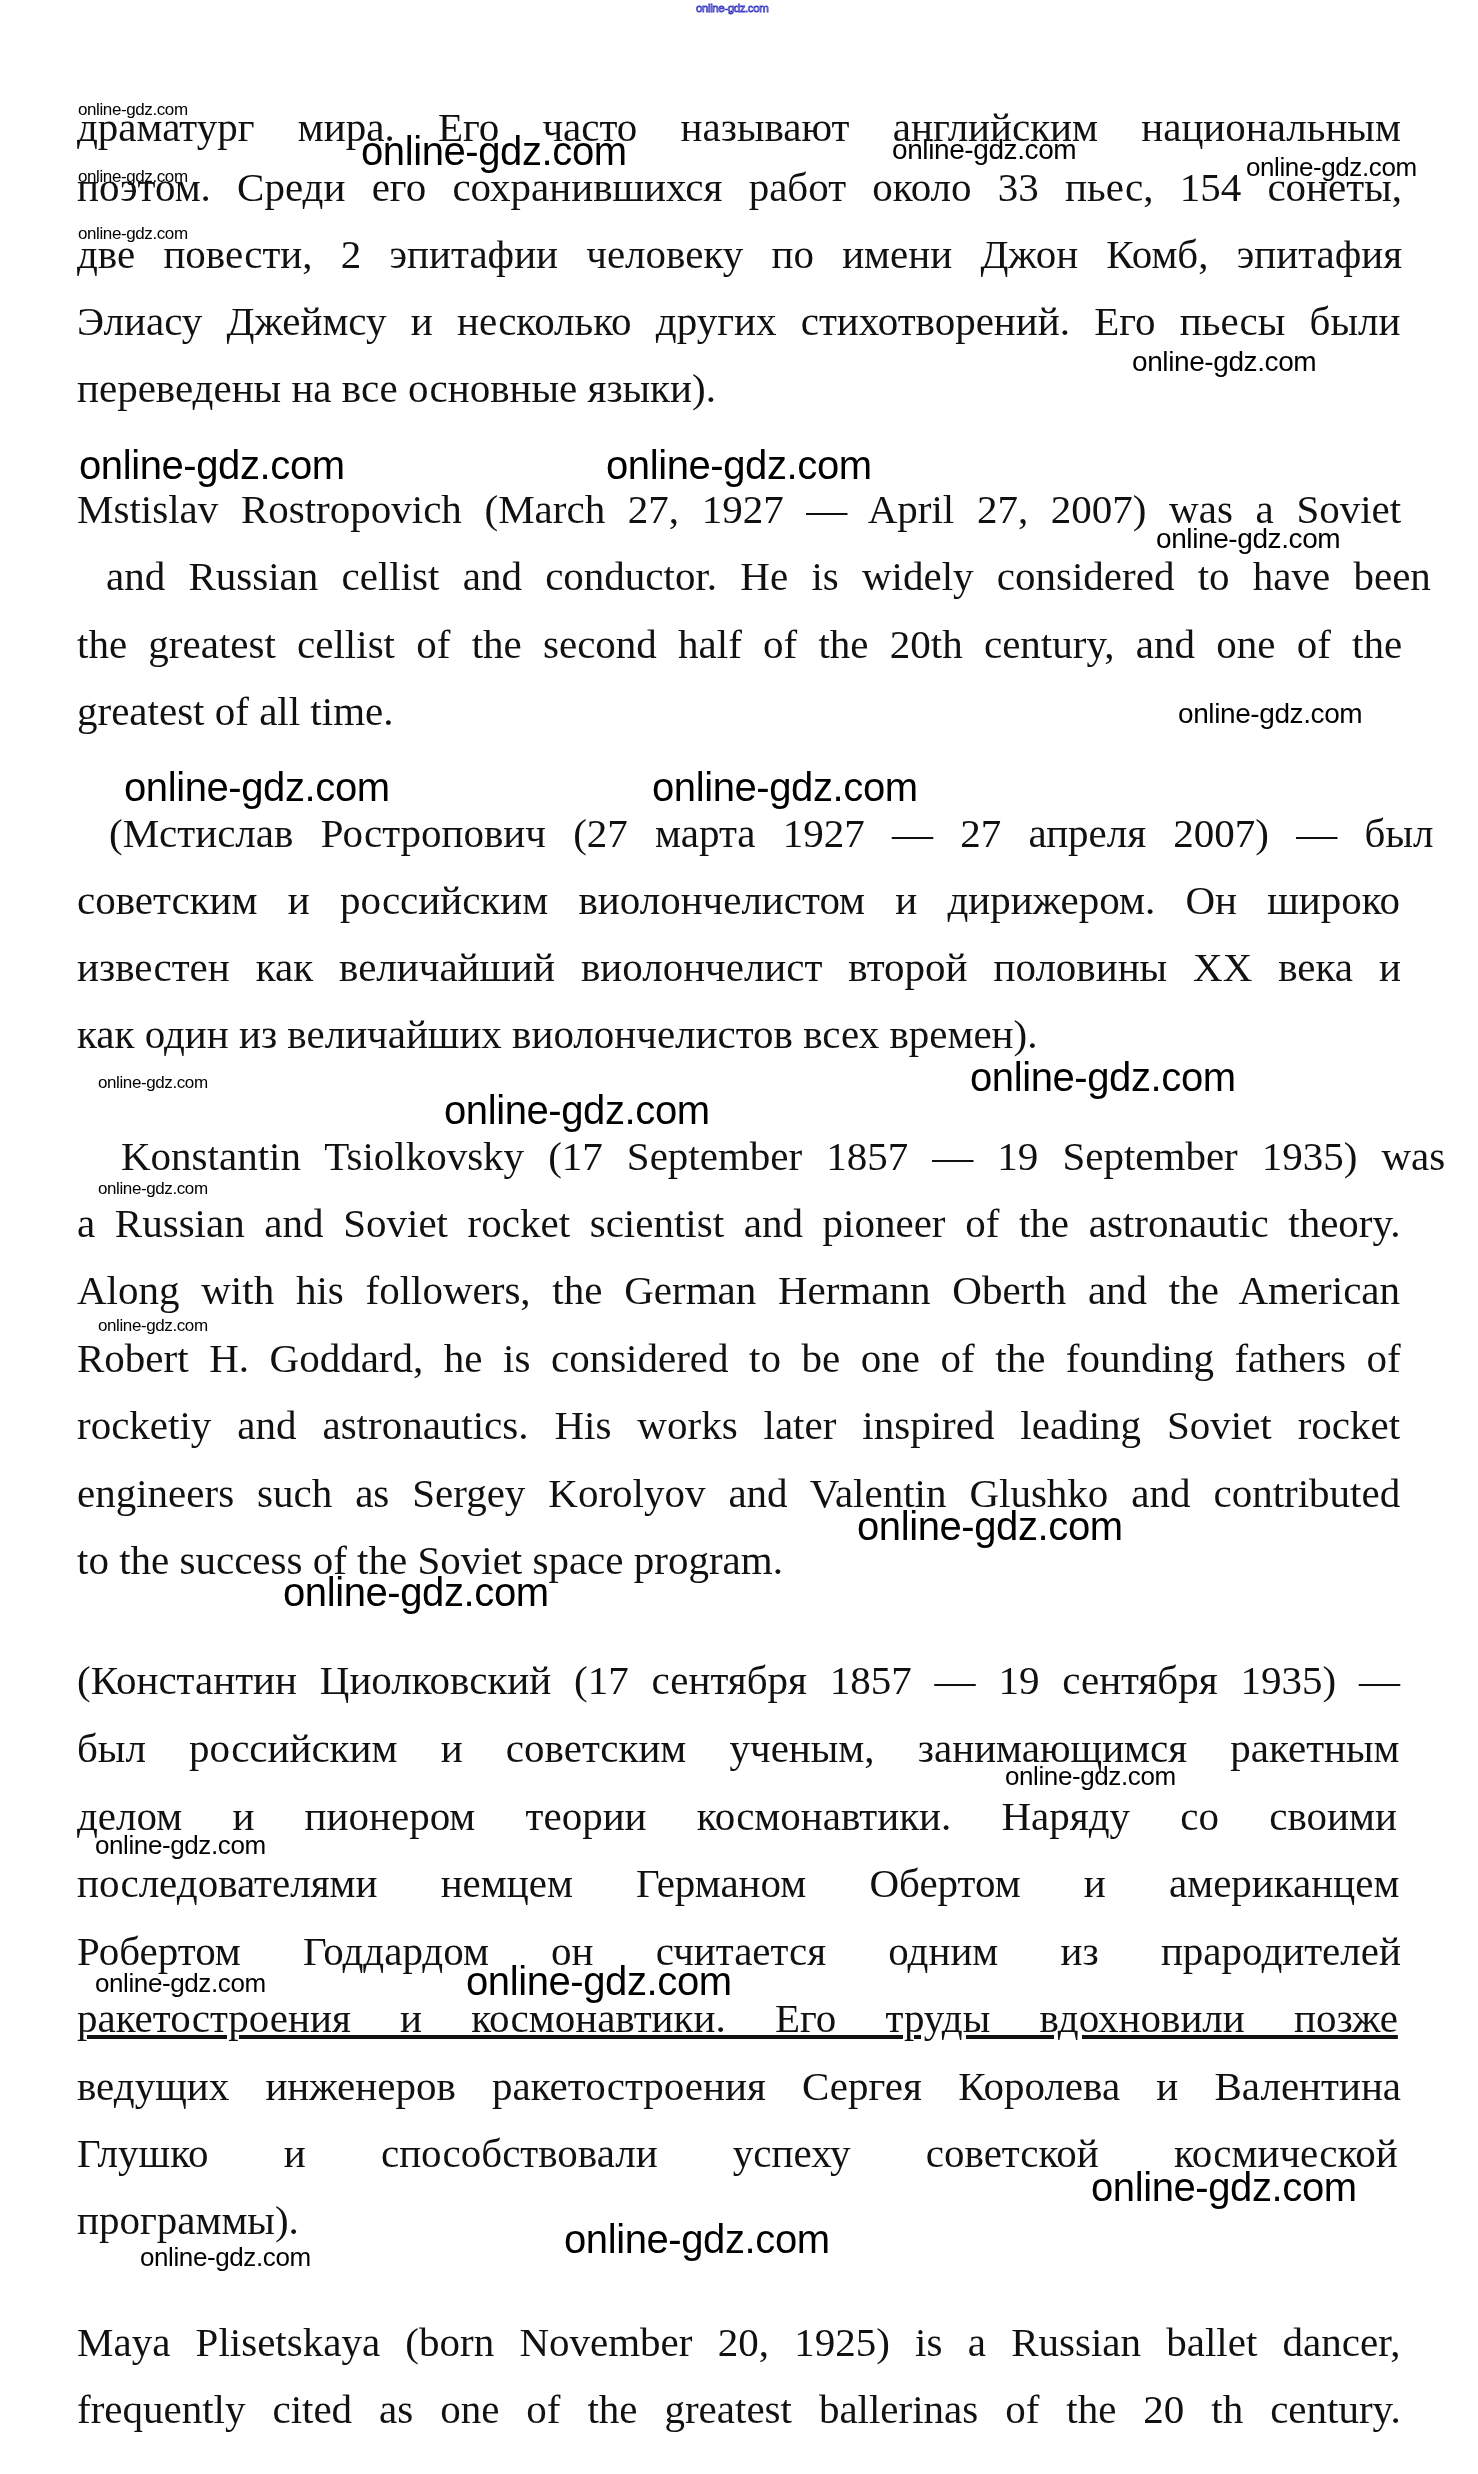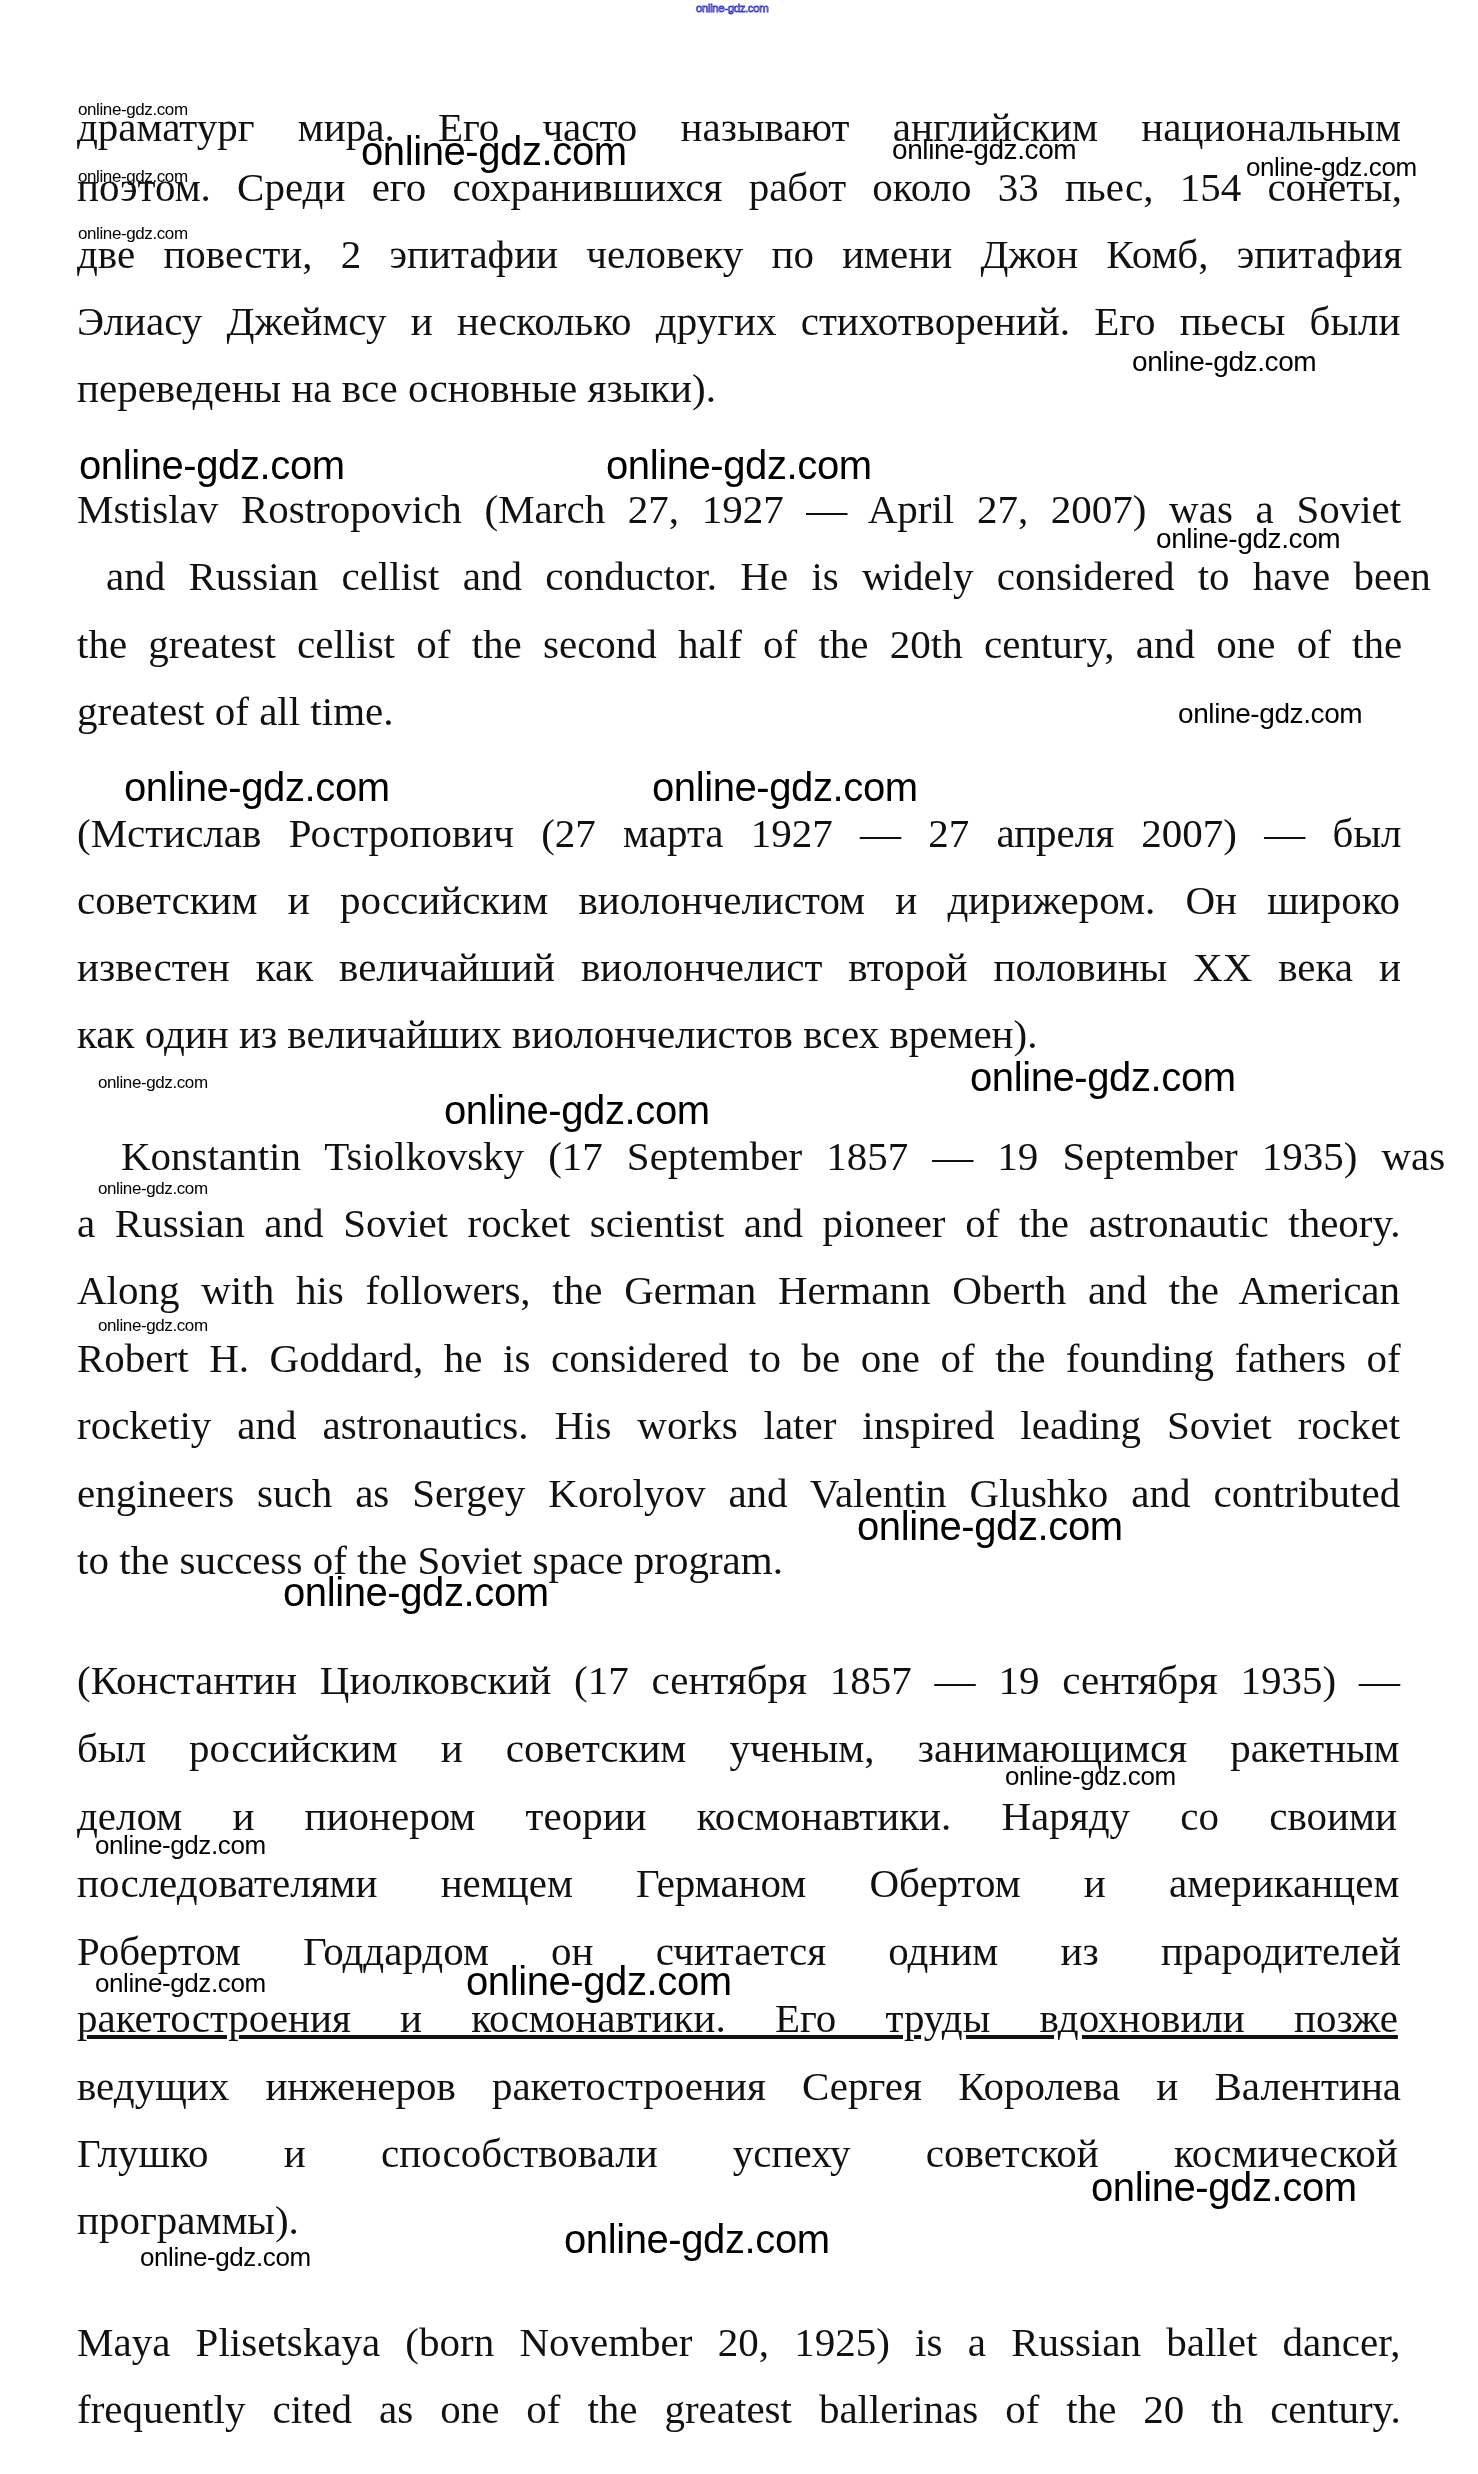--- a/index.html
+++ b/index.html
@@ -52,21 +52,21 @@
 </div>
 
 <div>
   <div class="line" style="top: 486px; display: block; width: 1317px; word-spacing: 12.4px; text-align: left; text-align-last: left;">Mstislav Rostropovich (March 27, 1927 — April 27, 2007) was a Soviet</div>
   <div class="line" style="top: 553px; display: block; width: 1317px; word-spacing: 13px; text-align: left; text-align-last: left; margin-left: 29px;">and Russian cellist and conductor. He is widely considered to have been</div>
   <div class="line" style="top: 621px; display: block; width: 1317px; word-spacing: 11px; text-align: center; text-align-last: left;">the greatest cellist of the second half of the 20th century, and one of the</div>
   <div class="line last" style="top: 688px; text-align: left;">greatest of all time.</div>
 </div>
 
 <div>
-  <div class="line" style="top: 810px; display: block; width: 1317px; word-spacing: 17px; text-align: left; text-align-last: left;">(Мстислав Ростропович (27 марта 1927 — 27 апреля 2007) — был</div>
+  <div class="line" style="top: 810px; display: block; width: 1317px; word-spacing: 17px; text-align: left; text-align-last: left; margin-left: 32px;">(Мстислав Ростропович (27 марта 1927 — 27 апреля 2007) — был</div>
   <div class="line" style="top: 877px; display: block; width: 1317px; word-spacing: 20px; text-align: left; text-align-last: left;">советским и российским виолончелистом и дирижером. Он широко</div>
   <div class="line" style="top: 944px; display: block; width: 1317px; word-spacing: 15.7px; text-align: left; text-align-last: left;">известен как величайший виолончелист второй половины XX века и</div>
   <div class="line last" style="top: 1011px; text-align: left;">как один из величайших виолончелистов всех времен).</div>
 </div>
 
 <div>
   <div class="line" style="top: 1133px; display: block; width: 1317px; word-spacing: 13.8px; text-align: left; text-align-last: left; margin-left: 44px;">Konstantin Tsiolkovsky (17 September 1857 — 19 September 1935) was</div>
   <div class="line" style="top: 1200px; display: block; width: 1317px; word-spacing: 9.4px; text-align: left; text-align-last: left;">a Russian and Soviet rocket scientist and pioneer of the astronautic theory.</div>
   <div class="line" style="top: 1267px; display: block; width: 1317px; word-spacing: 11.5px; text-align: left; text-align-last: left;">Along with his followers, the German Hermann Oberth and the American</div>
   <div class="line" style="top: 1335px; display: block; width: 1317px; word-spacing: 10.3px; text-align: left; text-align-last: left;">Robert H. Goddard, he is considered to be one of the founding fathers of</div>

